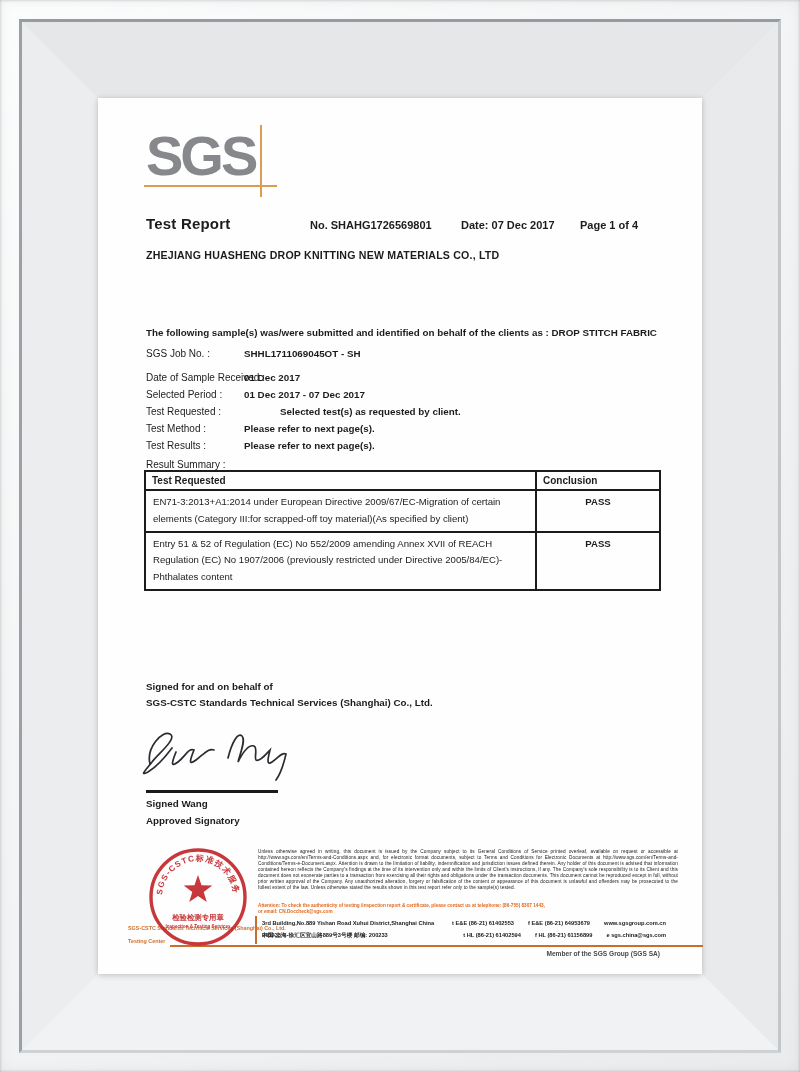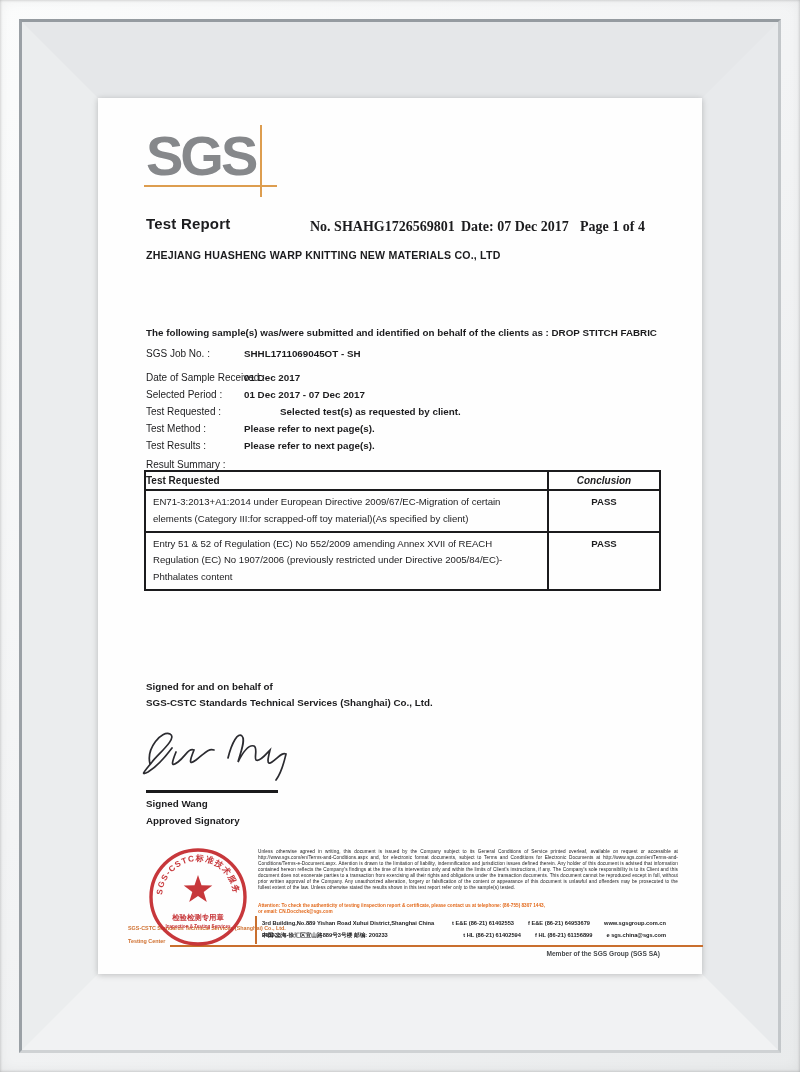--- a/index.html
+++ b/index.html
@@ -22,32 +22,32 @@
 
   .abs { position:absolute; }
 
   
   .sgs-logo { font-size:56px; font-weight:bold; color:#86888b; letter-spacing:-3px; line-height:1; }
   .logo-vline { width:2px; background:#dd9d4f; }
   .logo-hline { height:2px; background:#dd9d4f; }
 
   
   .rpt-title { font-size:15px; font-weight:bold; letter-spacing:.2px; }
-  .hdr-item  { font-size:14px; font-weight:700;font-family:Liberation Serif, serif; }
+  .hdr-item  { font-size:11px; font-weight:700; }
 
   .co-line   { font-size:10.6px; font-weight:700; letter-spacing:.2px; }
   .body-line { font-size:9.8px;  font-weight:600; }
   .fld-label { font-size:10px;  font-weight:400; }
   .fld-value { font-size:9.8px;  font-weight:600; }
 
   
   table.results { border-collapse:collapse; width:517px; }
   table.results th, table.results td { border:2px solid #1b1b1d; vertical-align:top; }
-  table.results th { font-size:10px; text-align:left; padding:3px 0;border-radius:9px; }
-  table.results th.c2 { width:112px; text-align:center;font-style:italic; }
+  table.results th { font-size:10px; text-align:left; padding:3px 6px;border-radius:9px; }
+  table.results th.c2 { width:124px; text-align:left; }
   table.results td { font-size:9.6px; font-weight:500; padding:3px 7px; line-height:1.75; }
   table.results td.pass { text-align:center; font-weight:700; }
 
   
   .sig-rule { height:2.5px; background:#1a1a1c; }
 
   
   .disclaimer { font-size:4.7px; line-height:6px; text-align:justify; color:#202022; letter-spacing:.1px; }
   .attention  { font-size:4.7px; line-height:6px; font-weight:700; color:#e2691b; }
   .addr-row   { display:flex; font-size:5.7px; font-weight:600; color:#202022; line-height:12px; }
@@ -70,21 +70,21 @@
 
   <div class="abs sgs-logo" style="left:48px; top:30px;">SGS</div>
   <div class="abs logo-vline" style="left:162px; top:27px; height:72px;"></div>
   <div class="abs logo-hline" style="left:46px; top:87px; width:133px;"></div>
 
   <div class="abs rpt-title" style="left:48px; top:117px;">Test Report</div>
   <div class="abs hdr-item" style="left:212px; top:121px;">No. SHAHG1726569801</div>
   <div class="abs hdr-item" style="left:363px; top:121px;">Date: 07 Dec 2017</div>
   <div class="abs hdr-item" style="left:482px; top:121px;">Page 1 of 4</div>
 
-  <div class="abs co-line" style="left:48px; top:151px;">ZHEJIANG HUASHENG WARP KNITTING NEW MATERIALS CO., LTD</div>
+  <div class="abs co-line" style="left:48px; top:151px;">ZHEJIANG HUASHENG DROP KNITTING NEW MATERIALS CO., LTD</div>
 
   <div class="abs body-line" style="left:48px; top:229px; width:520px;">The following sample(s) was/were submitted and identified on behalf of the clients as : DROP STITCH FABRIC</div>
 
   <div class="abs fld-label" style="left:48px;  top:250px;">SGS Job No. :</div>
   <div class="abs fld-value" style="left:146px; top:250px;">SHHL1711069045OT - SH</div>
 
   <div class="abs fld-label" style="left:48px;  top:274px;">Date of Sample Received :</div>
   <div class="abs fld-value" style="left:146px; top:274px;">01 Dec 2017</div>
 
   <div class="abs fld-label" style="left:48px;  top:291px;">Selected Period :</div>

